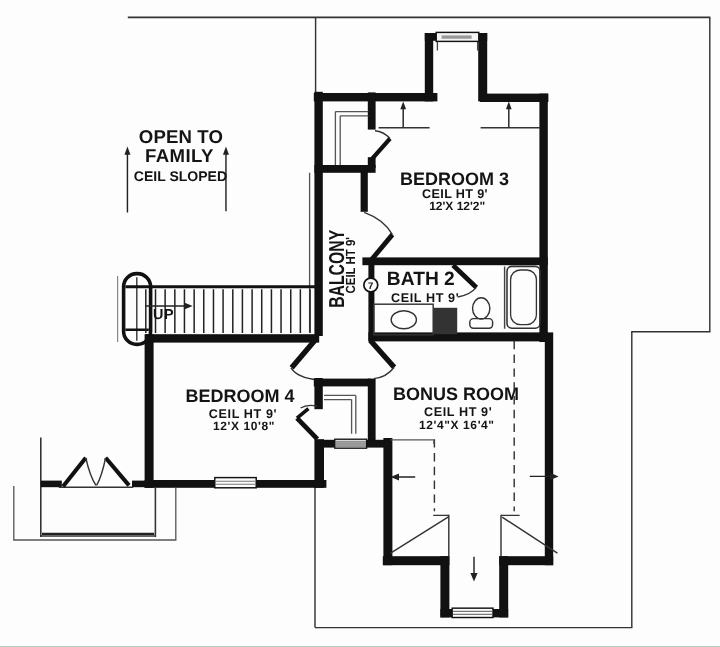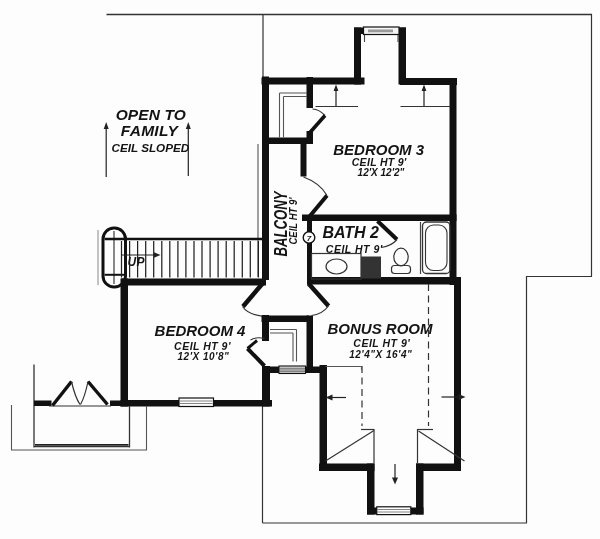--- a/index.html
+++ b/index.html
@@ -1,16 +1,16 @@
 <!DOCTYPE html>
 <html><head>
 <meta charset="utf-8">
 <style>
   html,body{margin:0;padding:0;background:#ffffff;}
-  #plan{width:600px;height:539px;position:relative;background:#15803d;font-style:italic;}
+  #plan{width:600px;height:539px;position:relative;background:#15803d;}
   text{font-family:"Liberation Sans",sans-serif;fill:#141414;}
 </style>
 </head>
 <body>
 <div id="plan">
 <svg style="filter:grayscale(1)" width="600" height="539" viewBox="0 0 600 539" xmlns="http://www.w3.org/2000/svg">
 
 <rect x="0" y="0" width="600" height="539" fill="#fdfdfd"></rect>
 
 <path d="M106.5 14.5 H592" stroke="#333" stroke-width="1.4" fill="none"></path>

